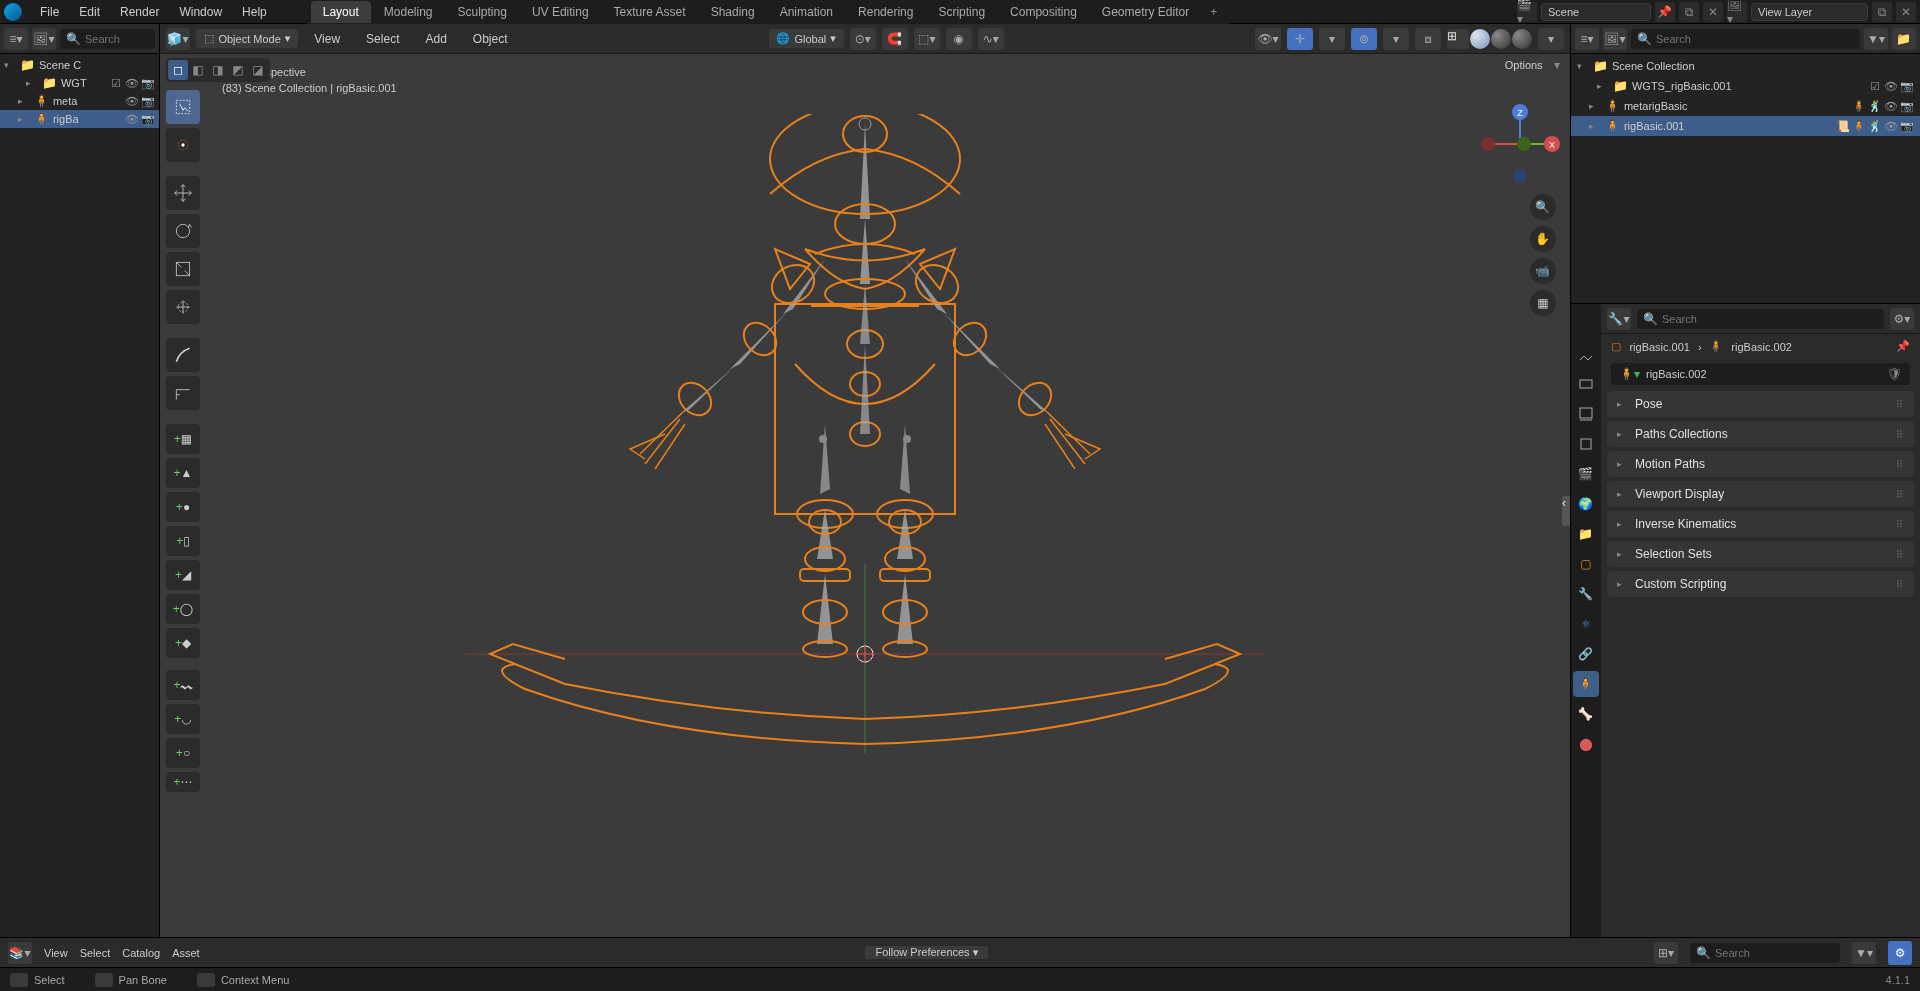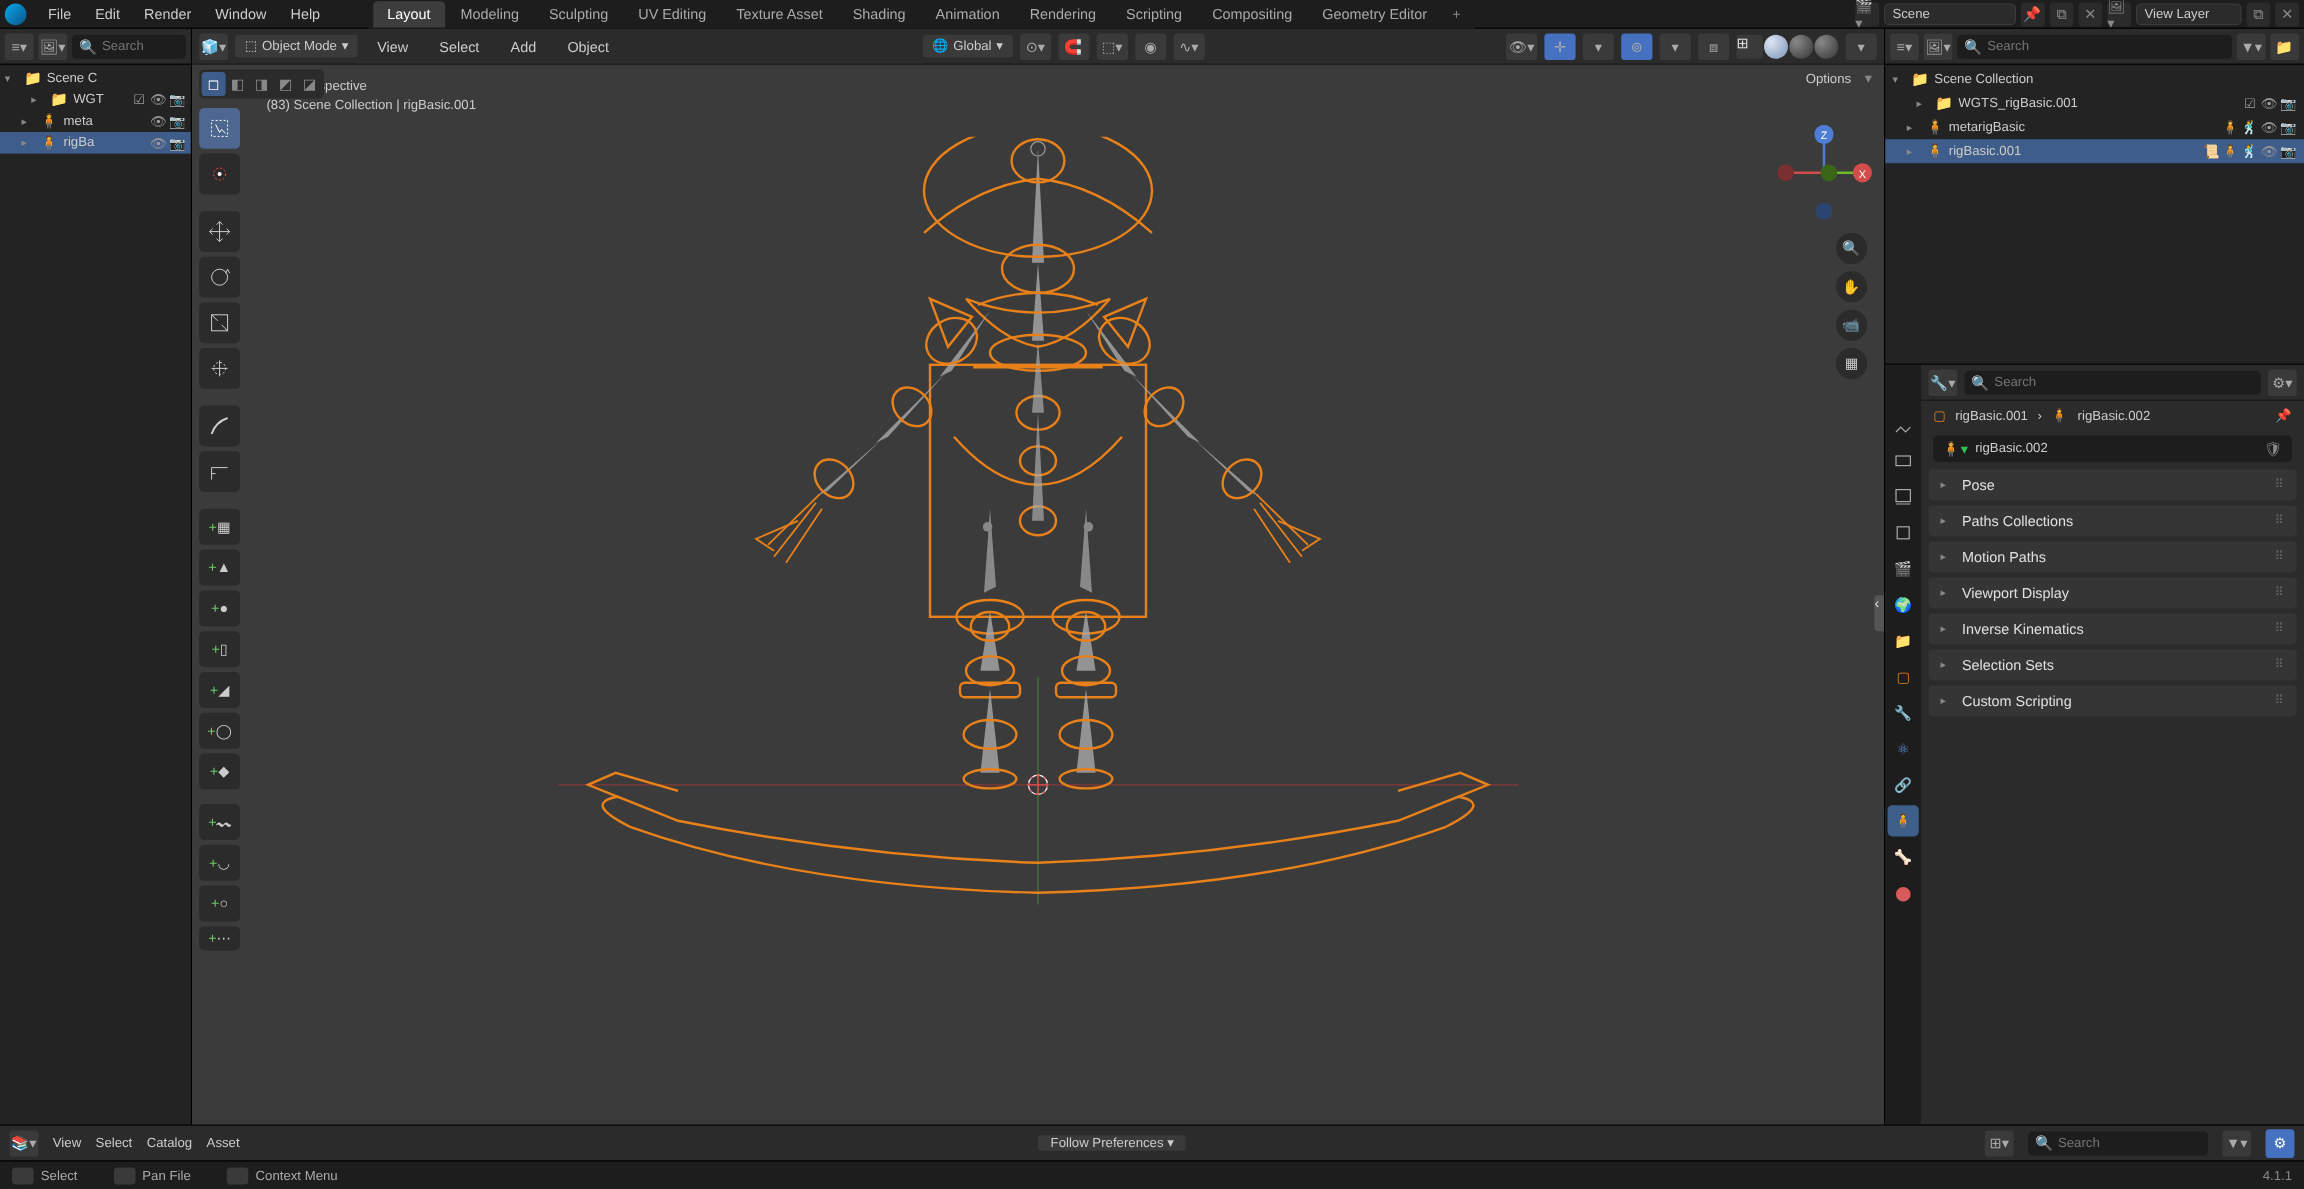--- a/index.html
+++ b/index.html
@@ -108,21 +108,21 @@
     <span class="tab-plus">+</span>
   </div>
 
   <div class="scene-bar">
     <div class="scene-icon">🎬▾</div>
     <input class="scene-input" value="Scene" style="">
     <div class="scene-icon">📌</div>
     <div class="scene-icon">⧉</div>
     <div class="scene-icon">✕</div>
     <div class="scene-icon">🖼▾</div>
-    <input class="scene-input" style="width: 88px;" value="View Layer">
+    <input class="scene-input" style="width: 117px;" value="View Layer">
     <div class="scene-icon">⧉</div>
     <div class="scene-icon">✕</div>
   </div>
 </div>
 
 <div class="main-row">
 
   <div class="left-panel">
     <div class="panel-header">
       <div class="dropdown-icon">≡▾</div>
@@ -588,20 +588,20 @@
   <div class="gear-btn">⚙</div>
 </div>
 
 <div class="status-bar">
   <div class="status-item">
     <span class="status-icon"></span>
     <span>Select</span>
   </div>
   <div class="status-item">
     <span class="status-icon"></span>
-    <span>Pan File</span>
+    <span>Pan Bone</span>
   </div>
   <div class="status-item">
     <span class="status-icon"></span>
     <span>Context Menu</span>
   </div>
   <span class="version">4.1.1</span>
 </div>
 
 </body></html>

